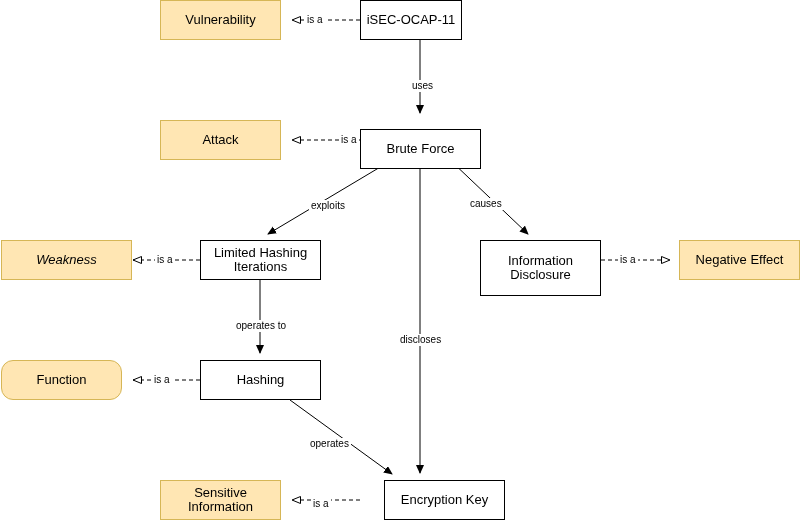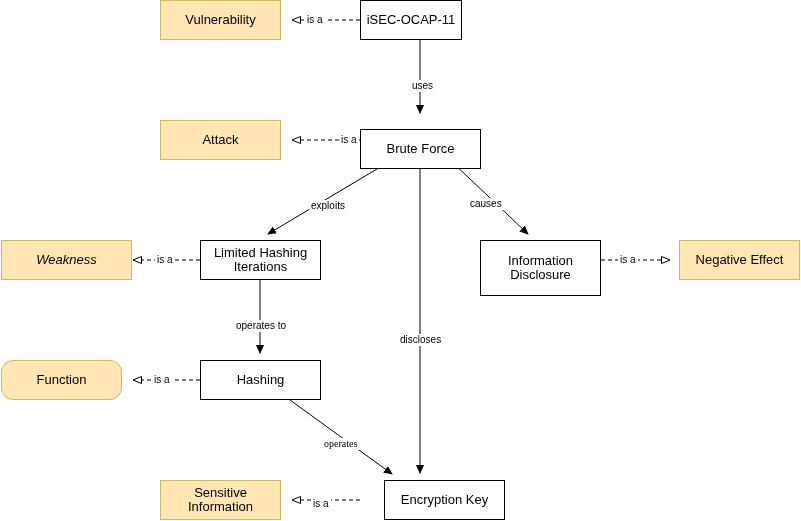--- a/index.html
+++ b/index.html
@@ -114,16 +114,16 @@
   <div class="edge-label" style="left:305px;top:14px;">is a</div>
   <div class="edge-label" style="left:410px;top:80px;">uses</div>
   <div class="edge-label" style="left:339px;top:134px;">is a</div>
   <div class="edge-label" style="left:309px;top:200px;">exploits</div>
   <div class="edge-label" style="left:468px;top:198px;">causes</div>
   <div class="edge-label" style="left:398px;top:334px;">discloses</div>
   <div class="edge-label" style="left:155px;top:254px;">is a</div>
   <div class="edge-label" style="left:618px;top:254px;">is a</div>
   <div class="edge-label" style="left:234px;top:320px;">operates to</div>
   <div class="edge-label" style="left:152px;top:374px;">is a</div>
-  <div class="edge-label" style="left:322px;top:438px;font-family:Liberation Serif, serif;">operates</div>
+  <div class="edge-label" style="left:308px;top:438px;">operates</div>
   <div class="edge-label" style="left:311px;top:498px;">is a</div>
 
 </div>
 
 </body></html>

